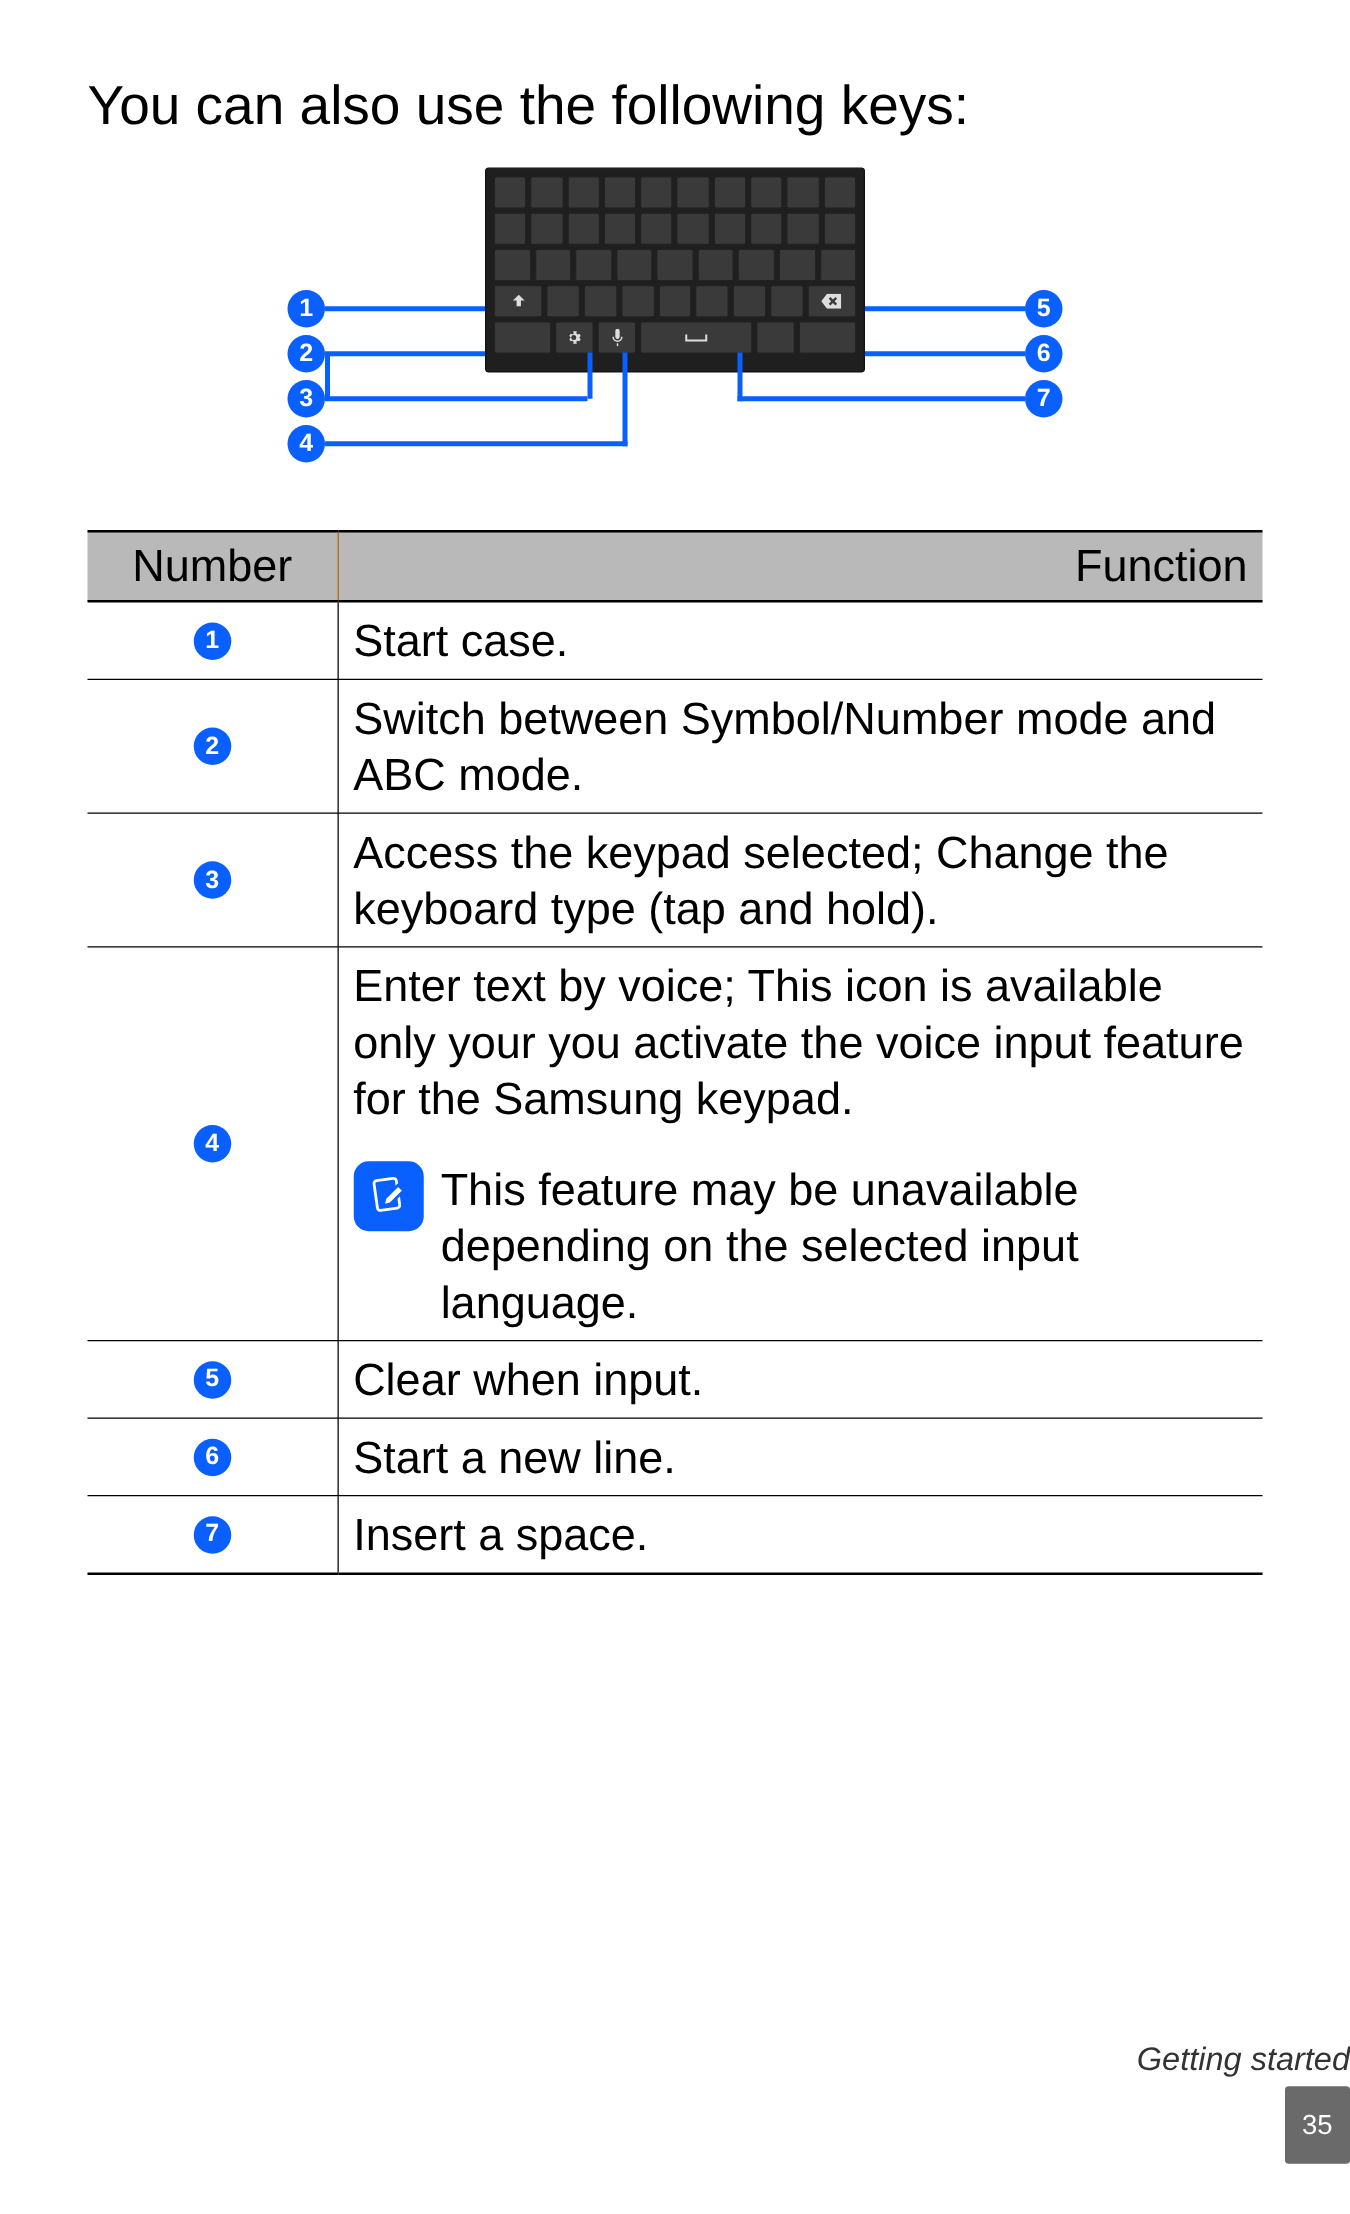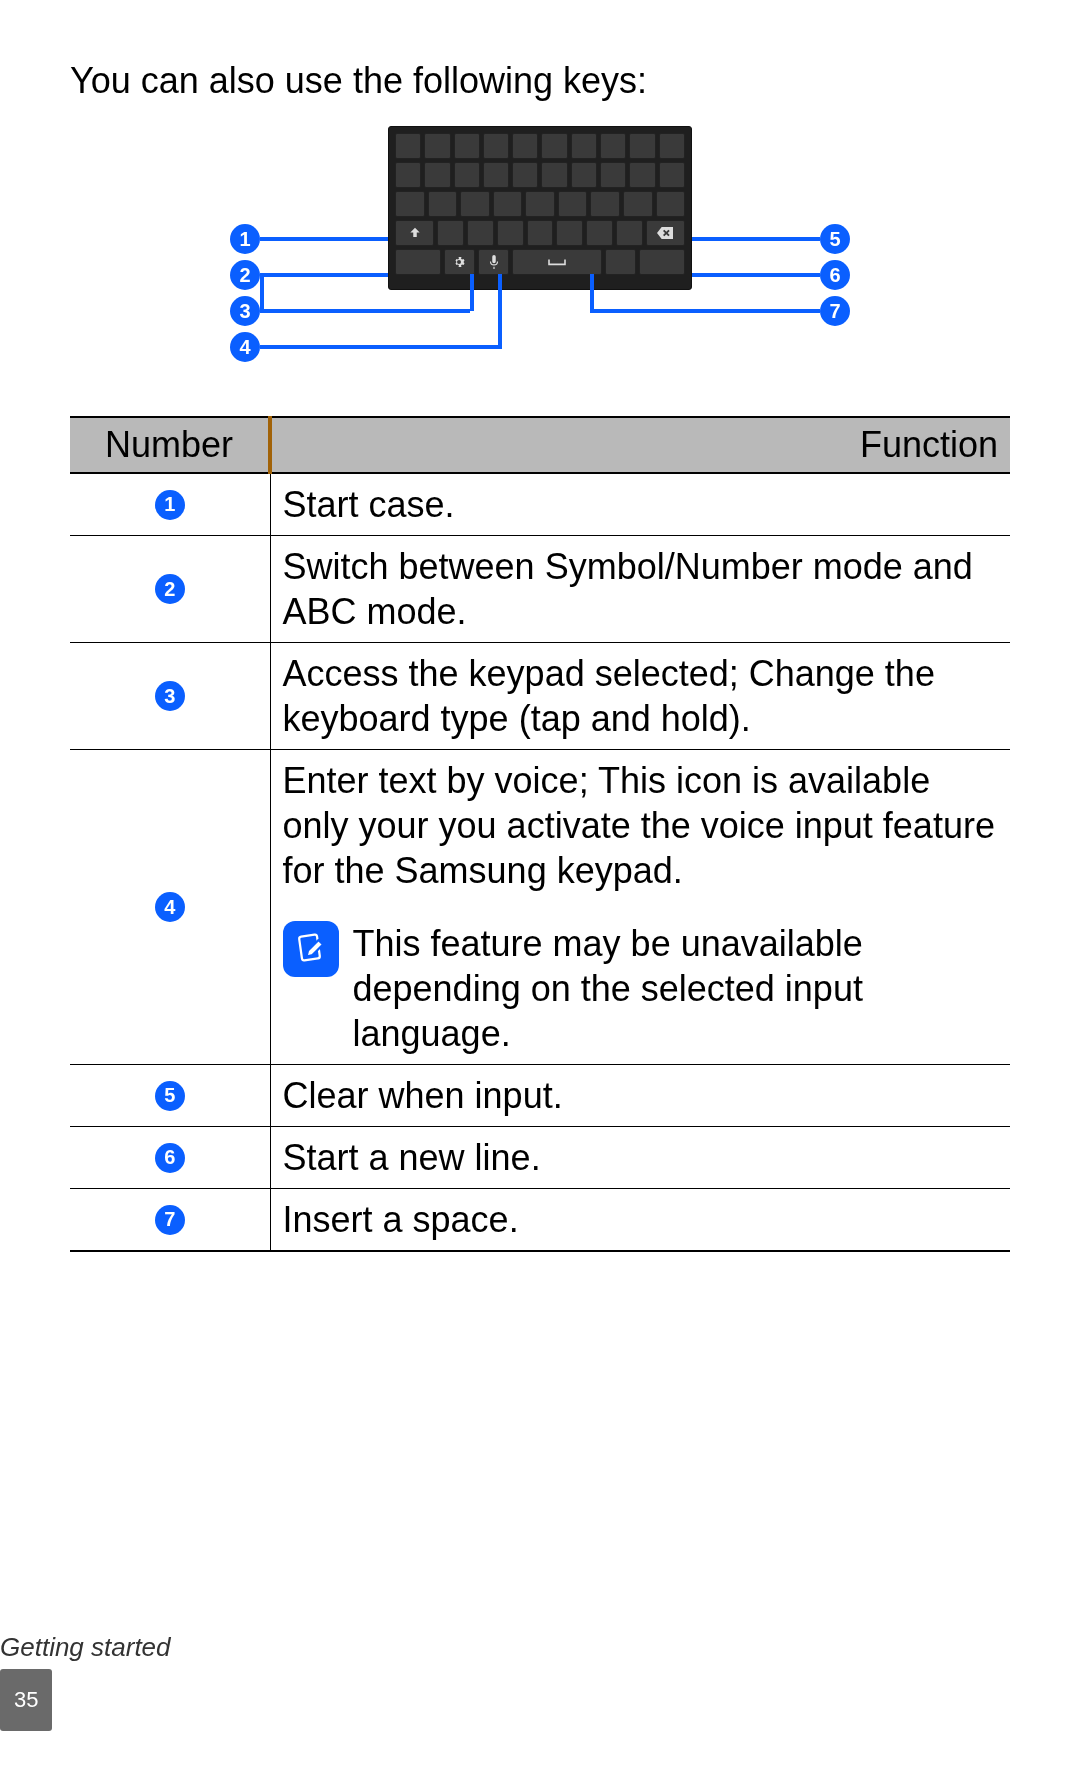--- a/index.html
+++ b/index.html
@@ -1,47 +1,47 @@
 <!DOCTYPE html>
 <html><head>
 <meta charset="utf-8">
 <style>
   * { box-sizing: border-box; margin: 0; padding: 0; }
   html, body { width: 1080px; height: 1771px; background: #fff; font-family: "Segoe UI", "Helvetica Neue", Arial, sans-serif; color: #000; }
   .page { width: 1080px; height: 1771px; padding: 60px 70px 40px 70px; position: relative; }
-  .intro { font-size: 36px; margin-bottom: 24px; }
+  .intro { font-size: 44px; margin-bottom: 24px; }
   .diagram-wrap { text-align: center; margin-bottom: 30px; position: relative; height: 260px; }
   .diagram-inner { position: absolute; left: 50%; top: 0; transform: translateX(-50%); width: 620px; height: 260px; }
   
   .kbd { position: absolute; left: 158px; top: 0; width: 304px; height: 164px; background: #1f1f1f; border: 1px solid #111; border-radius: 3px; padding: 6px; }
   .krow { display: flex; gap: 3px; margin-bottom: 3px; }
   .kkey { background:#3a3a3a; border:1px solid #222; height:26px; flex:1; border-radius:2px; display:flex; align-items:center; justify-content:center; }
   .kkey svg { display:block; }
   .kkey.w15 { flex: 1.5; }
   .kkey.space { flex: 3; }
   
   .callout { position:absolute; display:flex; align-items:center; }
   .callout .line { height:4px; background:#0a5fff; }
   .callout.left { flex-direction: row; }
   .callout.right { flex-direction: row-reverse; }
   .badge { width:30px; height:30px; border-radius:50%; background:#0a5fff; color:#fff; font-weight:700; font-size:20px; display:flex; align-items:center; justify-content:center; flex:0 0 auto; }
   .elbow { position:absolute; border-left:4px solid #0a5fff; border-bottom:4px solid #0a5fff; }
   
   .tbl { width: 100%; border-collapse: collapse; font-size: 36px; }
   .tbl th { background:#b9b9b9; font-weight:400; text-align:right; padding:6px 12px; border-top:2px solid #000; border-bottom:2px solid #000; }
-  .tbl th:first-child { text-align:center; width: 200px; border-right:4px solid #a16207; }
+  .tbl th:first-child { text-align:center; width: 200px; border-right:1px solid #a16207; }
   .tbl td { padding:8px 12px; vertical-align:middle; border-bottom:1px solid #000; }
   .tbl tr:last-child td { border-bottom:2px solid #000; }
   .tbl td.num { text-align:center; border-right:1px solid #000; vertical-align: middle; }
   .tbl td.num .badge { margin: 0 auto; }
   .tbl td.fn { line-height: 1.25; }
   .note { display:flex; gap:14px; margin-top:28px; align-items:flex-start; }
   .note-icon { width:56px; height:56px; border-radius:12px; background:#0a5fff; flex:0 0 auto; display:flex; align-items:center; justify-content:center; }
   .note-icon svg { display:block; }
-  .footer { position:absolute; bottom:40px; left:0; width:1080px; text-align:left; }
+  .footer { position:absolute; bottom:40px; left:0; width:1080px; text-align:right; }
   .footer-title { font-style: italic; font-size: 26px; color:#333; margin-bottom:6px; }
   .page-badge { display:inline-block; background:#6a6a6a; color:#fff; font-size:22px; padding:18px 14px; border-radius:3px; }
 </style>
 </head>
 <body>
 
 <div class="page">
 
   <p class="intro">You can also use the following keys:</p>
 

